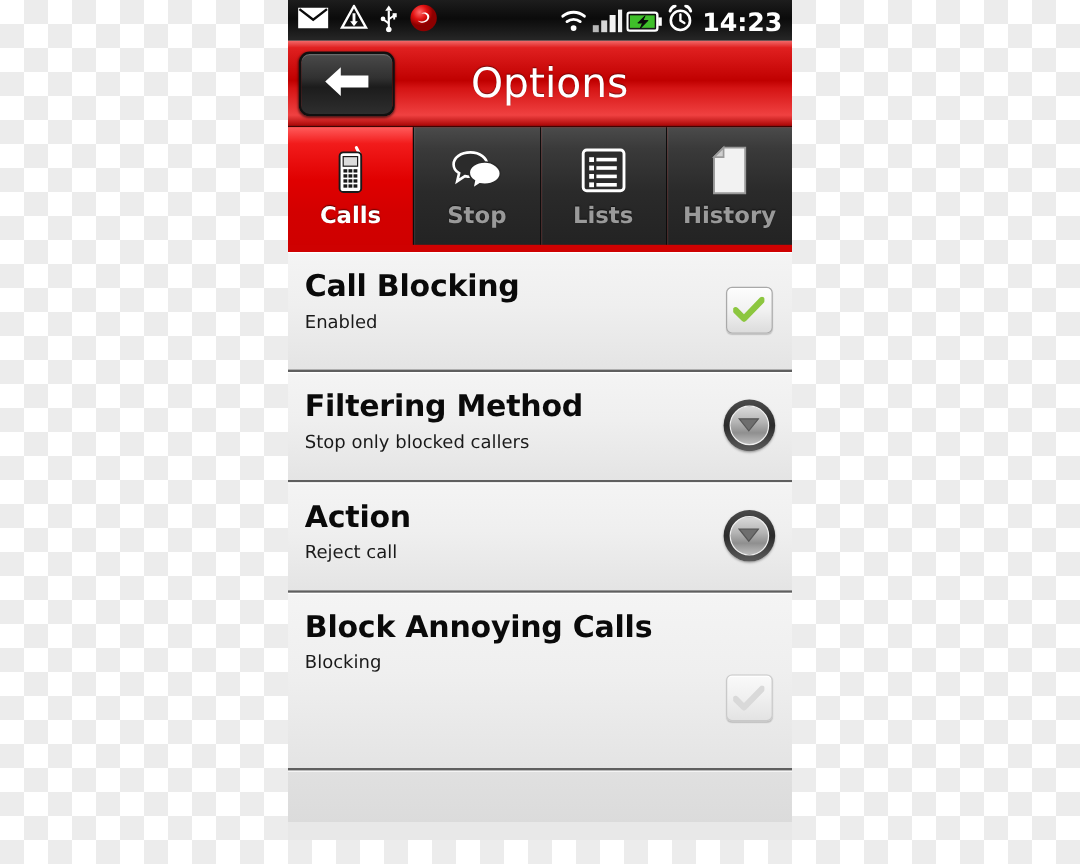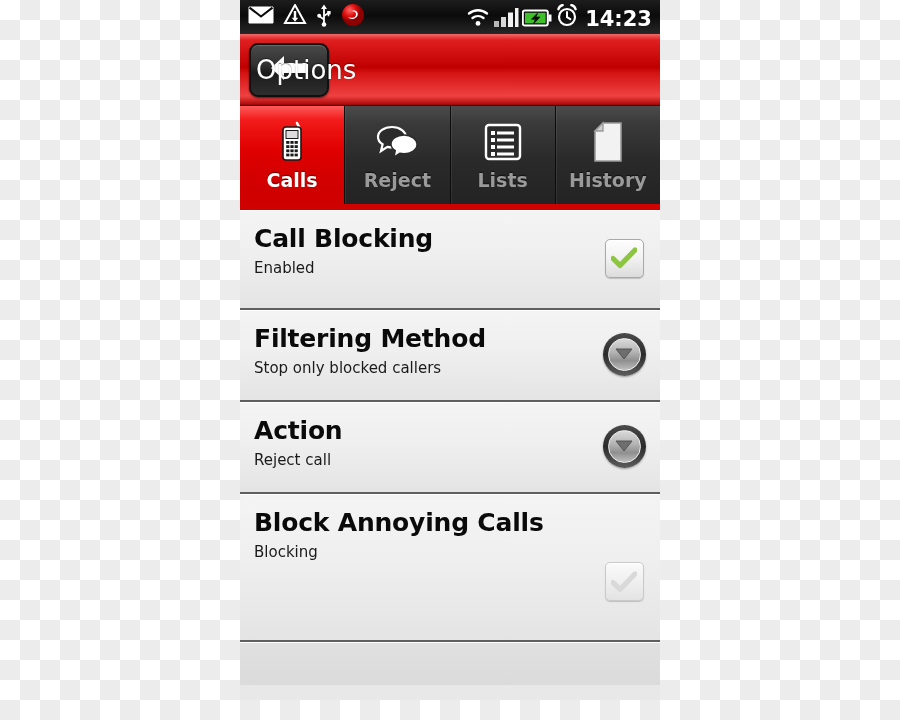--- a/index.html
+++ b/index.html
@@ -79,22 +79,23 @@
     border: 2px solid #101010;
     box-shadow: 0 1px 2px rgba(0,0,0,0.6), inset 0 1px 0 rgba(255,255,255,0.18);
     display: flex;
     align-items: center;
     justify-content: center;
     cursor: pointer;
   }
   .title-text {
     position: absolute;
     left: 16px; right: 0;
+    text-align: center;
     color: #ffffff;
-    font-size: 26px;
+    font-size: 34px;
     text-shadow: 0 -1px 1px rgba(0,0,0,0.45);
     pointer-events: none;
   }
 
   
   .tabbar {
     display: flex;
     height: 104px;
     background: #cc0000;
     border-bottom: 6px solid #cf0101;
@@ -326,21 +327,21 @@
       <span class="tab-label">Calls</span>
     </div>
 
     <div class="tab">
       <span class="tab-icon">
         <svg width="46" height="36" viewBox="0 0 46 36">
           <path d="M18 3C10 3 4 7.5 4 13c0 3 1.8 5.6 4.6 7.3L7 27l6.4-4.2c1.4.3 3 .5 4.6.5 8 0 14-4.5 14-10S26 3 18 3z" fill="#2b2b2b" stroke="#ffffff" stroke-width="2.2"></path>
           <path d="M30 11c-7.2 0-13 4-13 9 0 2.7 1.7 5 4.3 6.6L20 33l5.8-3.8c1.3.3 2.7.4 4.2.4 7.2 0 13-4 13-9s-5.8-9.6-13-9.6z" fill="#ffffff" stroke="#2b2b2b" stroke-width="1.4"></path>
         </svg>
       </span>
-      <span class="tab-label">Reject</span>
+      <span class="tab-label">Stop</span>
     </div>
 
     <div class="tab">
       <span class="tab-icon">
         <svg width="38" height="38" viewBox="0 0 38 38">
           <rect x="2" y="2" width="34" height="34" rx="3" fill="#2b2b2b" stroke="#ffffff" stroke-width="2.4"></rect>
           <g fill="#ffffff">
             <rect x="7" y="8" width="4" height="4"></rect>
               <rect x="13" y="8.5" width="17" height="3"></rect>
             <rect x="7" y="15" width="4" height="4"></rect>

